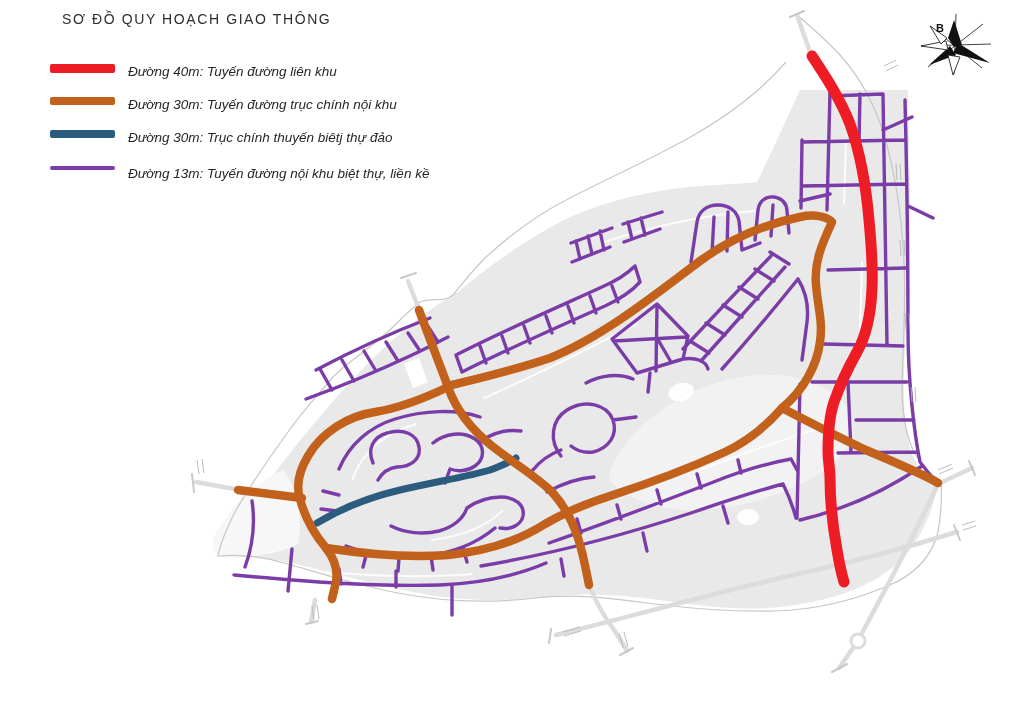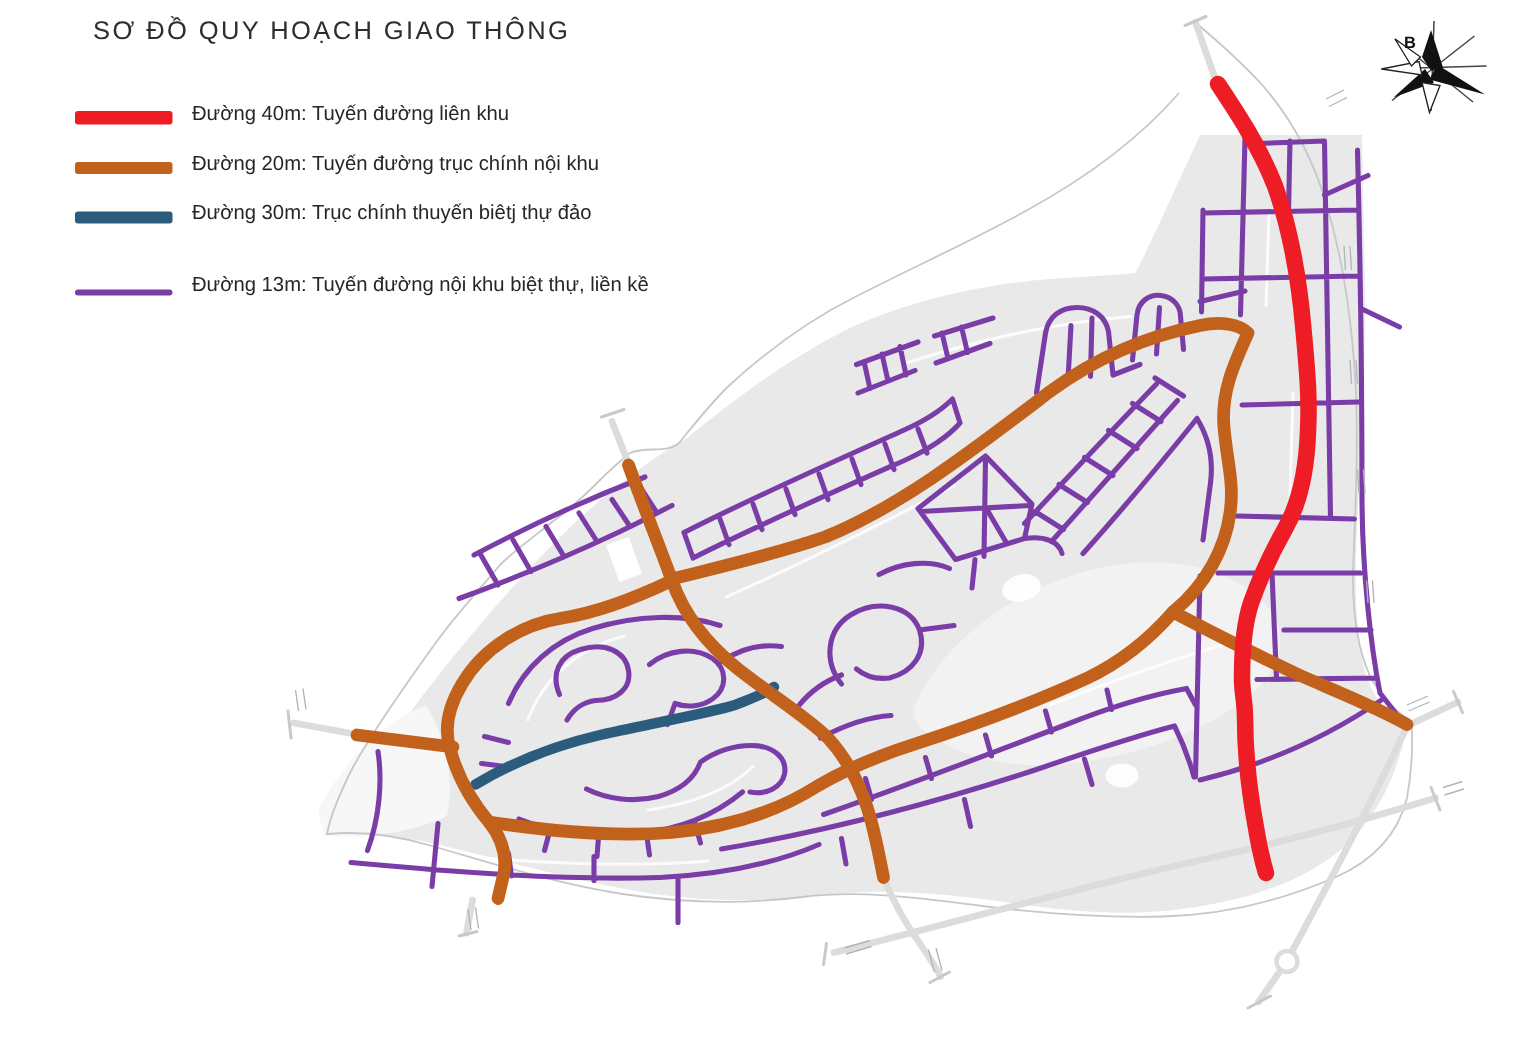--- a/index.html
+++ b/index.html
@@ -3,51 +3,51 @@
 <meta charset="utf-8">
 <style>
   html,body{margin:0;padding:0;}
   body{
     width:1024px;height:706px;position:relative;overflow:hidden;
     background:#ffffff;
     font-family:"Liberation Sans","DejaVu Sans",sans-serif;
   }
   .page-title{
     position:absolute;left:62px;top:11px;
-    font-size:17px;letter-spacing:1.6px;color:#2d2d2d;font-weight:500;
+    font-size:14px;letter-spacing:1.6px;color:#2d2d2d;font-weight:500;
     white-space:nowrap;
   }
   .legend{
     position:absolute;left:50px;top:64px;display:flex;flex-direction:column;gap:14px;
   }
-  .legend-row{display:flex;align-items:flex-end;height:19px;}
+  .legend-row{display:flex;align-items:flex-start;height:19px;font-style:italic;}
   .legend-swatch{width:65px;border-radius:2px;flex:0 0 65px;}
   .sw-40{height:9px;}
   .sw-30{height:8px;}
   .sw-20{height:8px;}
   .sw-13{height:4px;}
   .legend-label{
     margin-left:13px;font-size:13.5px;color:#262626;white-space:nowrap;
   }
-  .legend-row:last-child{margin-top:15px;}
+  .legend-row:last-child{margin-top:3px;}
   svg.plan{position:absolute;left:0;top:0;}
 </style>
 </head>
 <body>
 
 <div class="page-title">SƠ ĐỒ QUY HOẠCH GIAO THÔNG</div>
 
 <div class="legend">
   <div class="legend-row">
     <div class="legend-swatch sw-40" style="background: rgb(238, 28, 36);"></div>
     <div class="legend-label">Đường 40m: Tuyến đường liên khu</div>
   </div>
   <div class="legend-row">
     <div class="legend-swatch sw-30" style="background: rgb(194, 97, 28);"></div>
-    <div class="legend-label">Đường 20m: Tuyến đường trục chính nội khu</div>
+    <div class="legend-label">Đường 30m: Tuyến đường trục chính nội khu</div>
   </div>
   <div class="legend-row">
     <div class="legend-swatch sw-20" style="background: rgb(43, 92, 126);"></div>
     <div class="legend-label">Đường 30m: Trục chính thuyến biêtj thự đảo</div>
   </div>
   <div class="legend-row">
     <div class="legend-swatch sw-13" style="background: rgb(122, 61, 168);"></div>
     <div class="legend-label">Đường 13m: Tuyến đường nội khu biệt thự, liền kề</div>
   </div>
 </div>

